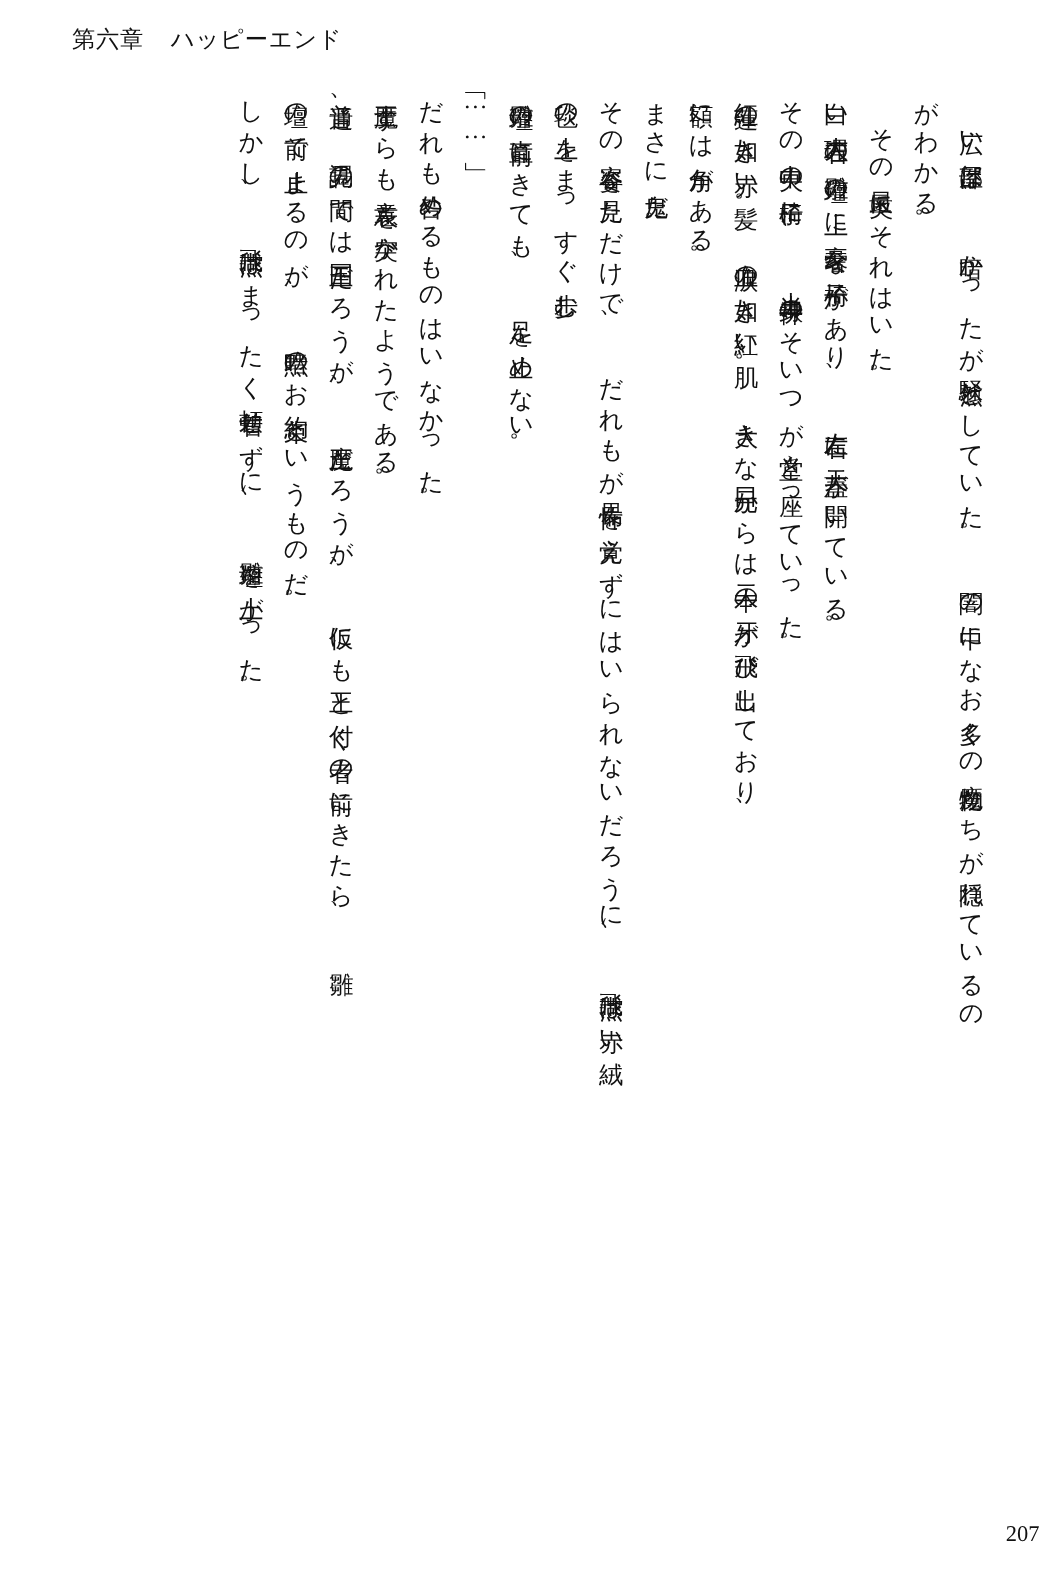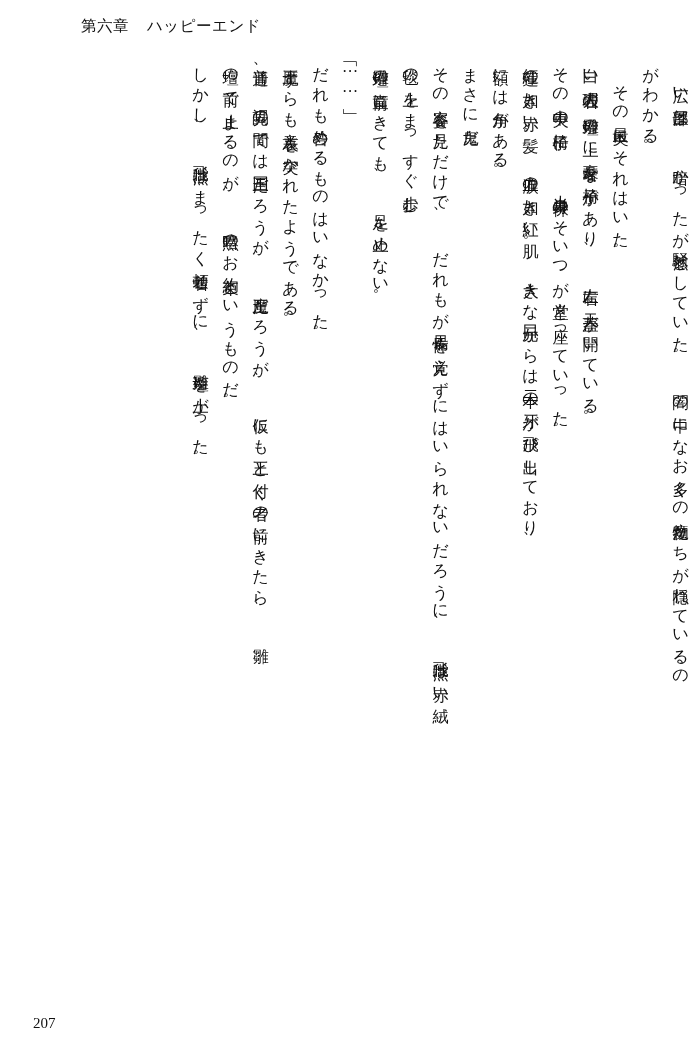--- a/index.html
+++ b/index.html
@@ -15,21 +15,20 @@
     color: #111111;
     overflow: hidden;
   }
 
   .page {
     position: absolute;
     left: 0;
     top: 0;
     width: 549px;
     height: 1050px;
-    margin-left: 33px;
   }
 
   
   .header {
     position: absolute;
     top: 16px;
     left: 48px;
     font-size: 15.5px;
     letter-spacing: 0.5px;
     color: #121212;
@@ -69,21 +68,21 @@
   .vline.indent {
     padding-top: 18px;
     box-sizing: border-box;
   }
 
   .page-number {
     position: absolute;
     bottom: 18px;
     left: 0;
     width: 693px;
-    text-align: left;
+    text-align: right;
     font-size: 15px;
     color: #111111;
   }
 </style>
 </head>
 <body>
 
 <div class="page">
 
   <div class="header">

